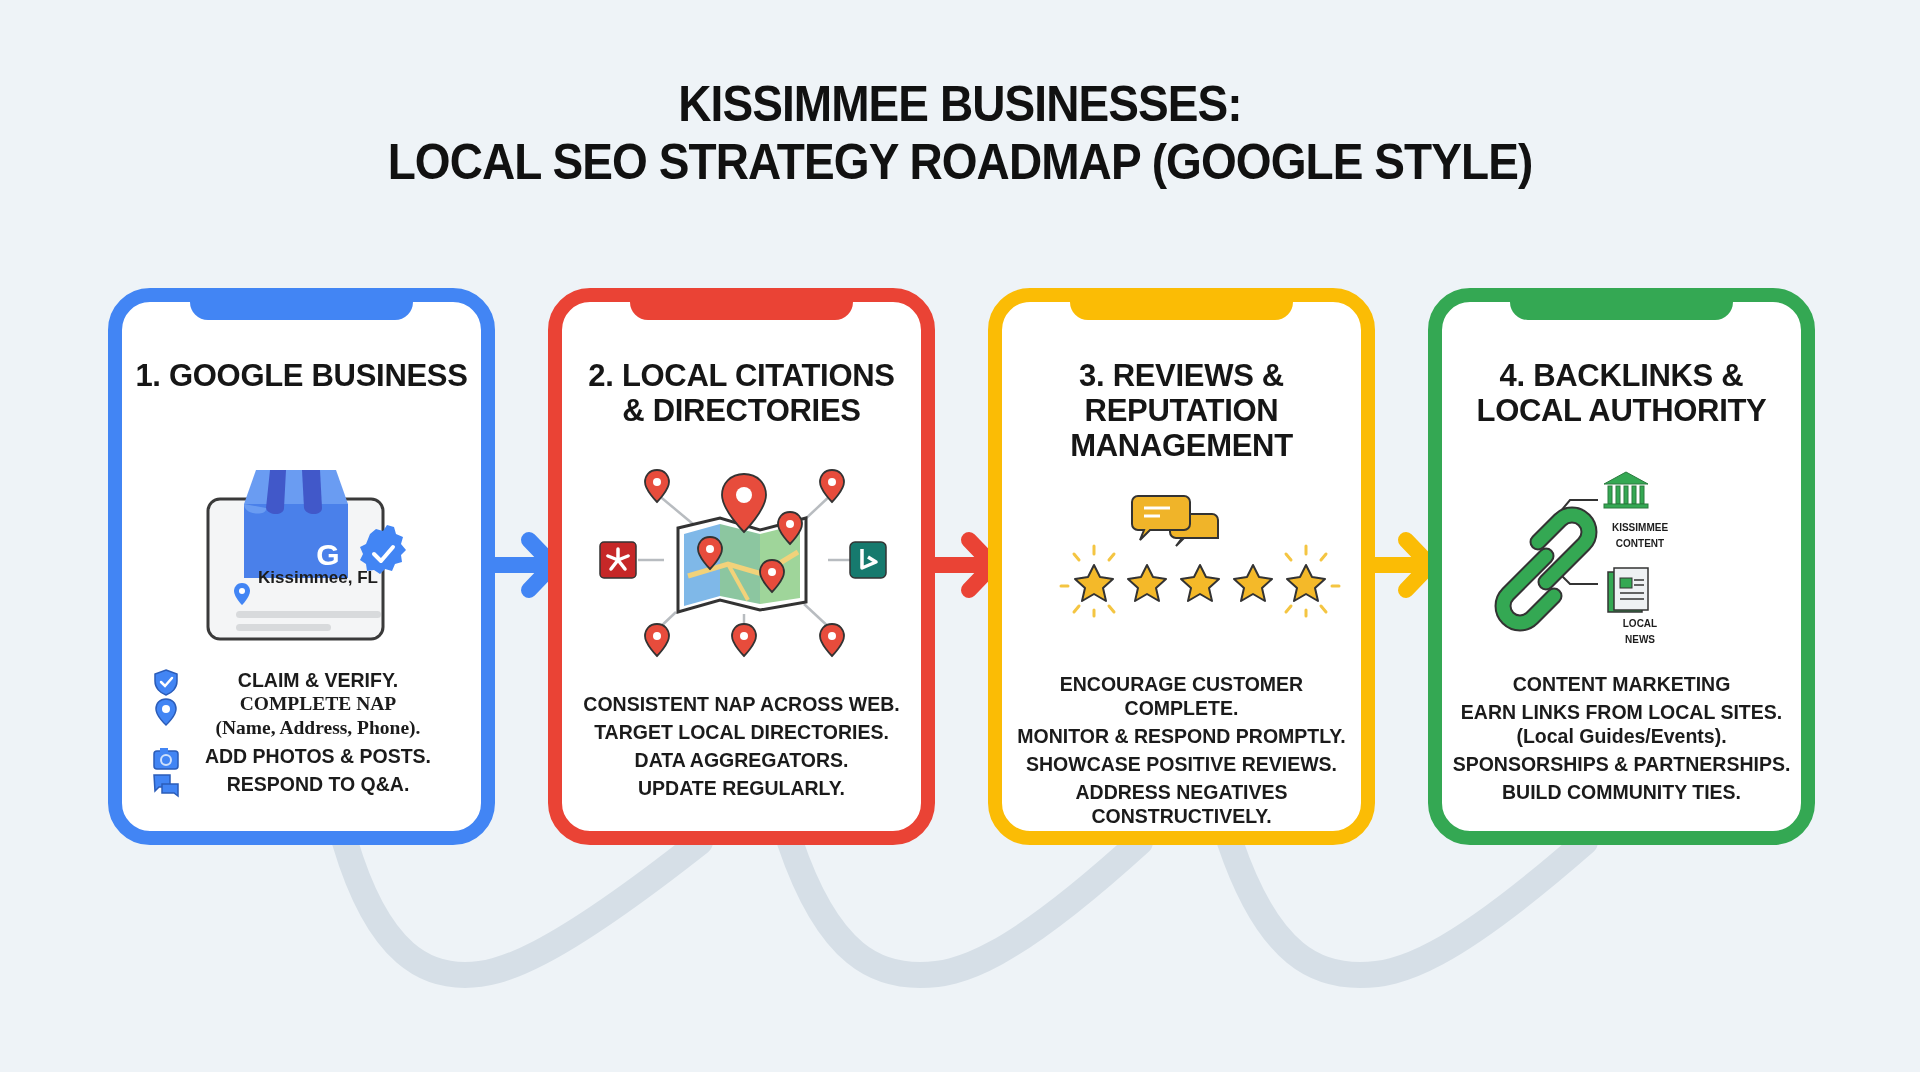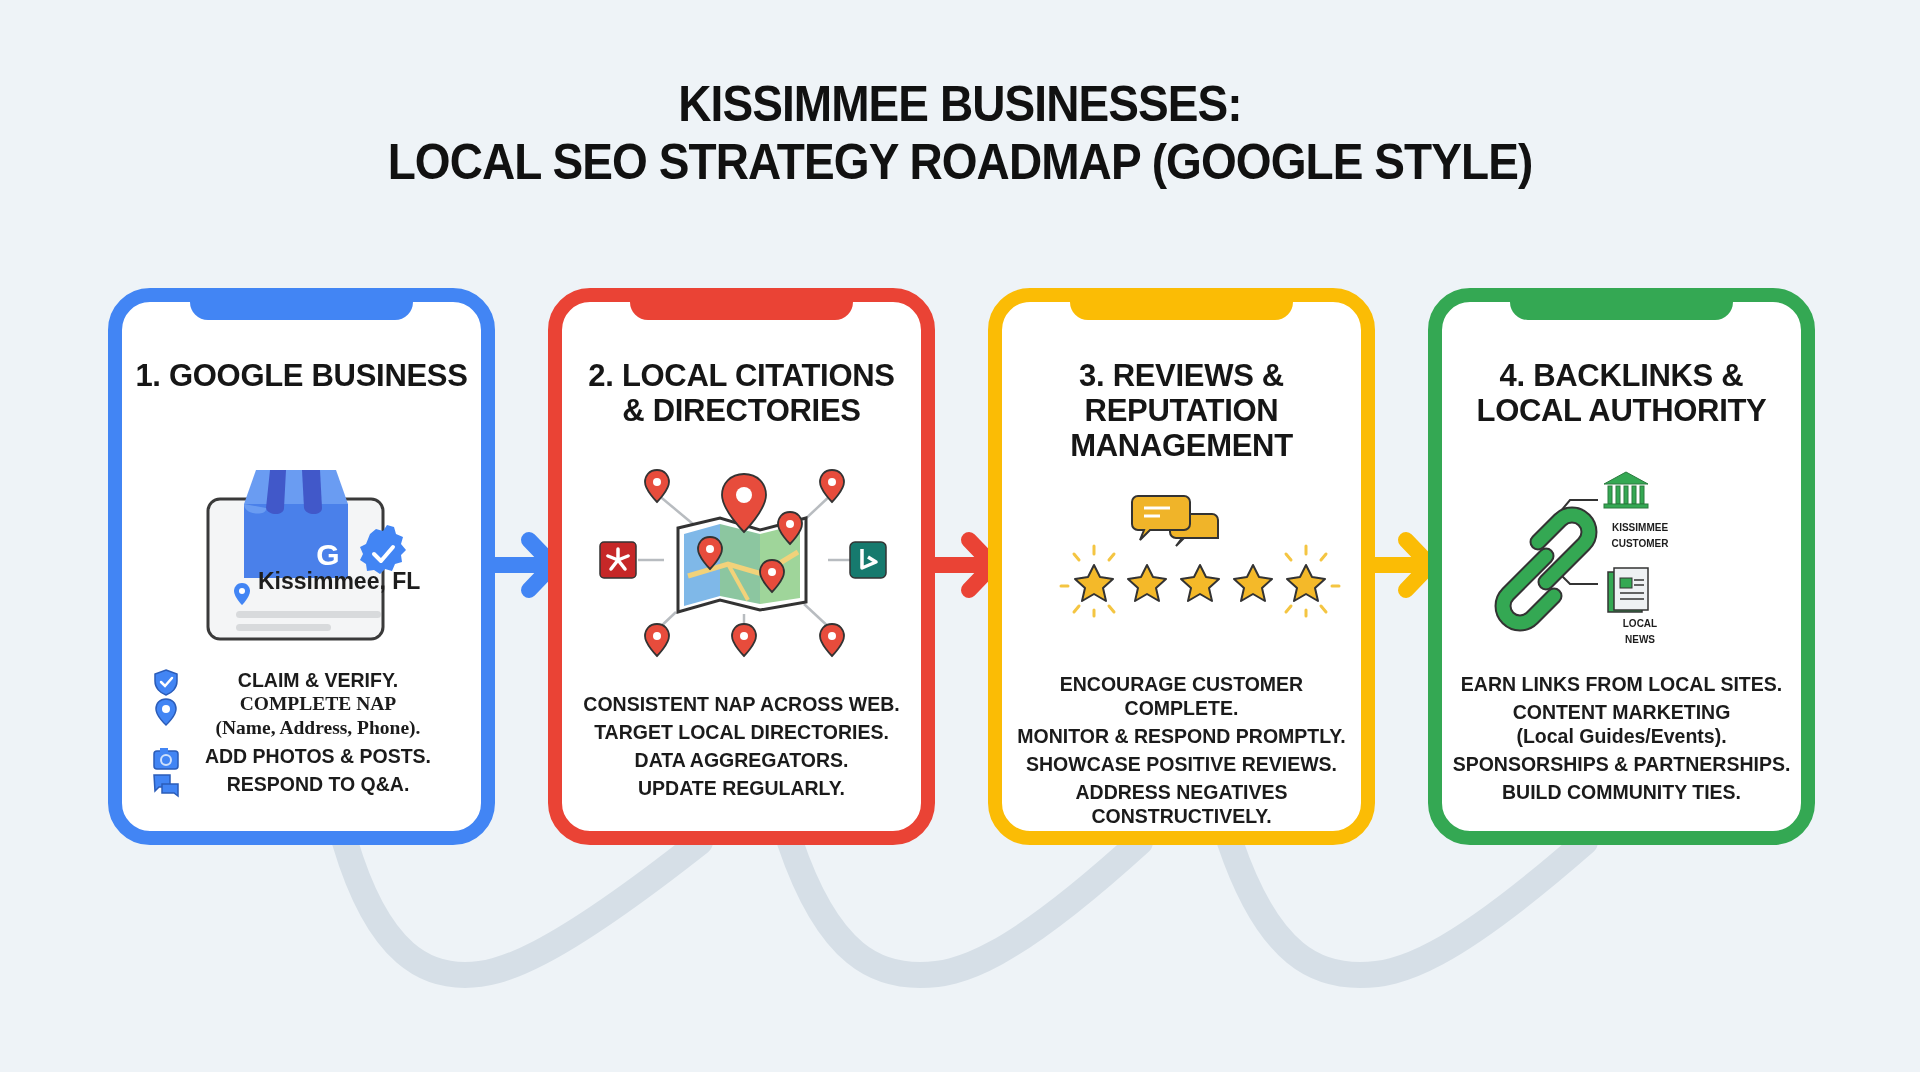--- a/index.html
+++ b/index.html
@@ -62,21 +62,21 @@
       <path d="M194 6 H212 L214 44 C214 52 198 52 196 44 Z" fill="#4158c9"></path>
       <path d="M136 40 C136 52 160 52 158 44" fill="#6a9cf2"></path>
       <text x="220" y="101" font-family="Liberation Sans, sans-serif" font-weight="bold" font-size="30" fill="#fff" text-anchor="middle">G</text>
       <path d="M262 70 l6 -5 l7 2 l4 -6 l7 2 l2 7 l7 3 l-2 7 l5 6 l-5 5 l1 7 l-7 2 l-3 7 l-7 -2 l-5 5 l-6 -4 l-7 1 l-1 -7 l-6 -4 l3 -6 l-3 -7 l6 -3 z" fill="#4285f4"></path>
       <path d="M266 90 l7 7 l12 -14" stroke="#fff" stroke-width="4" fill="none" stroke-linecap="round" stroke-linejoin="round"></path>
       <path d="M134 119 c-6 0 -8 5 -8 8 c0 6 8 14 8 14 c0 0 8 -8 8 -14 c0 -3 -2 -8 -8 -8z" fill="#4285f4"></path>
       <circle cx="134" cy="127" r="3" fill="#fff"></circle>
       <rect x="128" y="147" width="145" height="7" rx="3.5" fill="#d8dadc"></rect>
       <rect x="128" y="160" width="95" height="7" rx="3.5" fill="#d8dadc"></rect>
     </svg>
-    <span style="position:absolute;left:136px;top:104px;font-weight:bold;font-size:23px;color:#1d1d1d;">Kissimmee, FL</span>
+    <span style="position:absolute;left:136px;top:104px;font-weight:bold;font-size:17px;color:#1d1d1d;">Kissimmee, FL</span>
   </div>
 
   <div class="b-row" style="top:366px;">
     <svg class="b-ico" viewBox="0 0 28 28" style="left:-16px;">
         <path d="M14 2 L25 6 V13 C25 20 20 25 14 27 C8 25 3 20 3 13 V6 Z" fill="#4285f4" stroke="#2b5cb8" stroke-width="1.5"></path>
         <path d="M9 14 l4 4 l7 -8" stroke="#fff" stroke-width="2.5" fill="none" stroke-linecap="round"></path>
       </svg>
     <div class="bullets" style="top:0;left:0;right:0;">
         <span class="ln">CLAIM &amp; VERIFY.</span>
       </div>
@@ -264,27 +264,27 @@
         <g stroke="#333" stroke-width="1.5">
             <line x1="206" y1="120" x2="216" y2="120"></line>
             <line x1="206" y1="125" x2="216" y2="125"></line>
             <line x1="192" y1="133" x2="216" y2="133"></line>
             <line x1="192" y1="139" x2="216" y2="139"></line>
           </g>
       </g>
     </svg>
     <div class="small-label" style="left:150px;top:60px;width:96px;">
       <div>KISSIMMEE</div>
-      <div>CUSTOMER</div>
+      <div>CONTENT</div>
     </div>
     <div class="small-label" style="left:150px;top:156px;width:96px;">
       <div>LOCAL</div>
       <div>NEWS</div>
     </div>
   </div>
   <div class="bullets" style="top:366px;">
+    <span class="ln gap">CONTENT MARKETING</span>
     <span class="ln gap">EARN LINKS FROM LOCAL SITES.</span>
-    <span class="ln gap">CONTENT MARKETING</span>
     <span class="ln">(Local Guides/Events).</span>
     <span class="ln gap">SPONSORSHIPS &amp; PARTNERSHIPS.</span>
     <span class="ln gap">BUILD COMMUNITY TIES.</span>
   </div>
 </div>
 
 </body></html>

